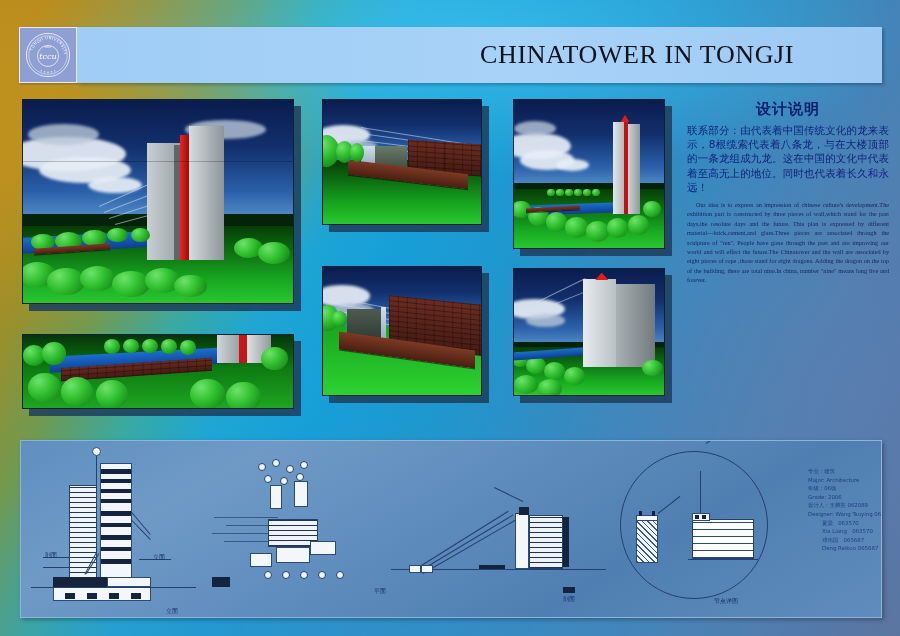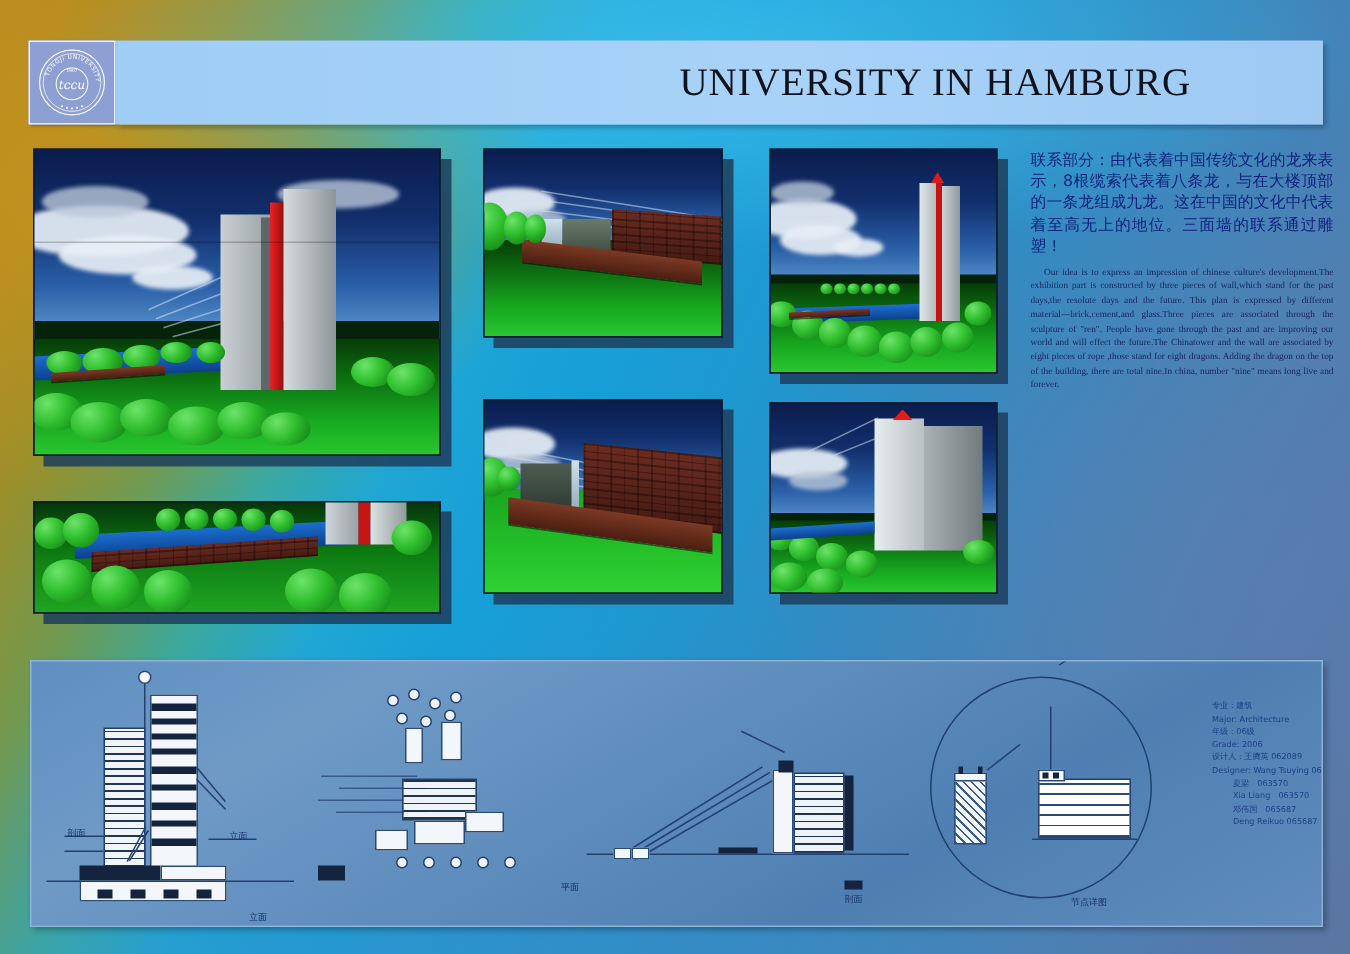--- a/index.html
+++ b/index.html
@@ -197,21 +197,21 @@
           <circle cx="36" cy="83" r="1.4"></circle>
             <circle cx="43" cy="85" r="1.4"></circle>
           <circle cx="50" cy="86" r="1.4"></circle>
             <circle cx="57" cy="85" r="1.4"></circle>
           <circle cx="64" cy="83" r="1.4"></circle>
         </g>
       </svg>
     </div>
 
     <div id="title-banner">
-      <span id="title-text">UNIVERSITY IN HAMBURG</span>
+      <span id="title-text">CHINATOWER IN TONGJI</span>
     </div>
   </div>
 
   <div class="render-wrap" id="render-main">
     <div class="render-shadow"></div>
     <div class="render">
       <div class="sky" style="height:62%"></div>
       <div class="cloud" style="left:-6%;top:18%;width:44%;height:17%"></div>
       <div class="cloud" style="left:6%;top:28%;width:34%;height:13%"></div>
       <div class="cloud dim" style="left:2%;top:12%;width:26%;height:10%"></div>
@@ -366,22 +366,23 @@
       <div class="tree" style="left:20%;top:74%;width:14%;height:14%"></div>
       <div class="tree" style="left:33%;top:78%;width:14%;height:14%"></div>
       <div class="tree" style="left:0%;top:84%;width:16%;height:15%"></div>
       <div class="tree" style="left:16%;top:87%;width:16%;height:15%"></div>
       <div class="tree" style="left:85%;top:72%;width:14%;height:13%"></div>
       <div class="water" style="left:0;top:64%;width:46%;height:6%;transform:skewY(-4deg)"></div>
     </div>
   </div>
 
   <div id="desc-panel">
+    <div id="desc-title">设计说明</div>
     <div id="desc-cn">
-      <p>联系部分：由代表着中国传统文化的龙来表示，8根缆索代表着八条龙，与在大楼顶部的一条龙组成九龙。这在中国的文化中代表着至高无上的地位。三面墙的联系通过雕塑！</p>
+      <p>联系部分：由代表着中国传统文化的龙来表示，8根缆索代表着八条龙，与在大楼顶部的一条龙组成九龙。这在中国的文化中代表着至高无上的地位。同时也代表着长久和永远！</p>
     </div>
     <div id="desc-en">Our idea is to express an impression of chinese culture's development.The exhibition part is constructed by three pieces of wall,which stand for the past days,the resolute days and the future. This plan is expressed by different material---brick,cement,and glass.Three pieces are associated through the sculpture of "ren". People have gone through the past and are improving our world and will effect the future.The Chinatower and the wall are associated by eight pieces of rope ,those stand for eight dragons. Adding the dragon on the top of the building, there are total nine.In china, number "nine" means long live and forever.</div>
   </div>
 
   <div id="drawings-panel">
 
     <div class="draw-cell" id="cell-elevation">
 
       <div class="cad-grid" style="left:48px;top:44px;width:28px;height:94px;border:1px solid #22406e;"></div>
 

